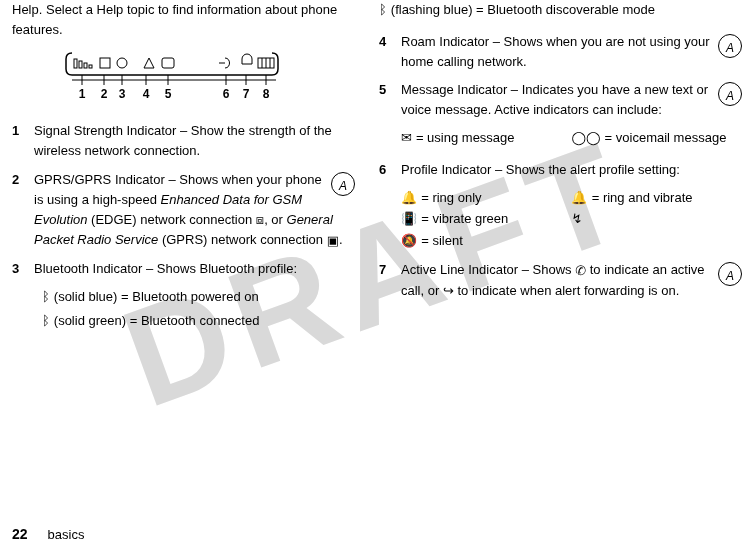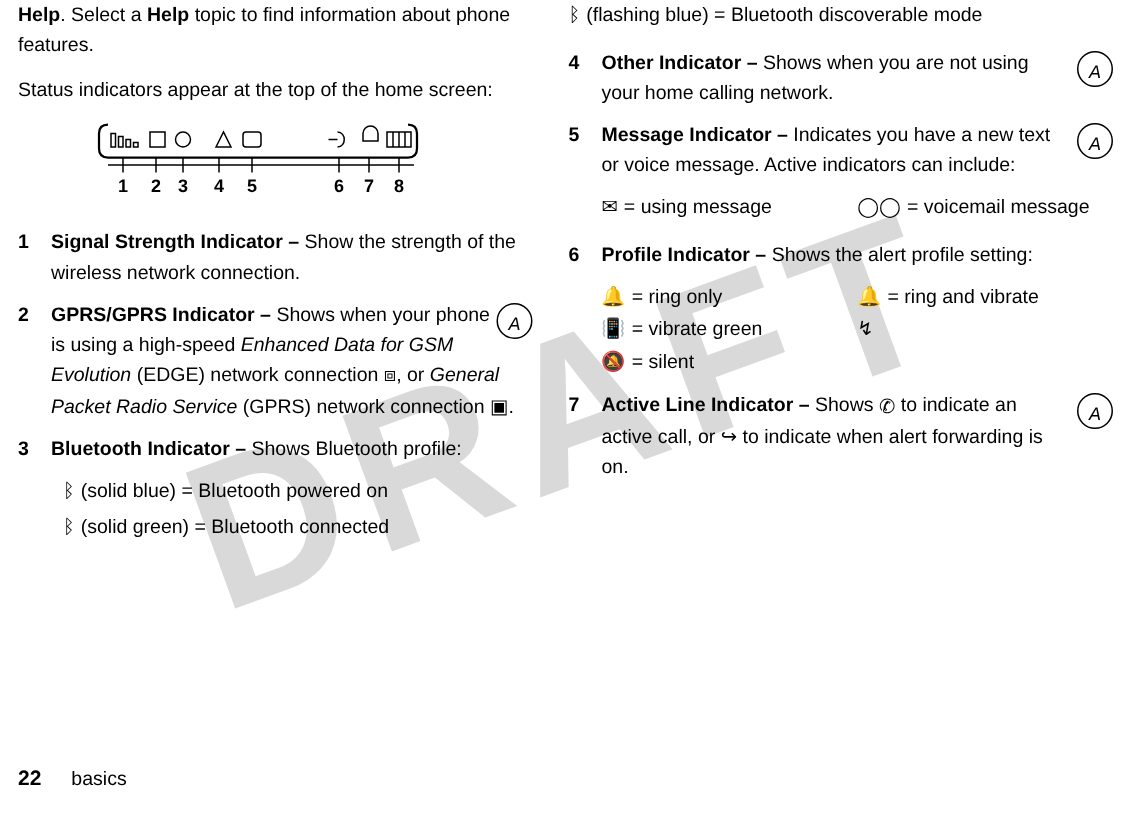--- a/index.html
+++ b/index.html
@@ -30,21 +30,21 @@
       z-index: 1;
       display: flex;
       padding: 0 10px 0 0;
     }
     .col {
       width: 50%;
       padding: 0 18px 0 12px;
     }
     .col-right { padding-left: 6px; padding-right: 4px; }
     p { line-height: 1.55; margin-bottom: 10px; }
-    .bold { font-weight: bold; }
+    .bold { font-weight: normal; }
     .italic { font-style: italic; }
     .entry { display: flex; margin-bottom: 8px; line-height: 1.55; }
     .entry-num { font-weight: bold; width: 22px; flex-shrink: 0; }
     .entry-body { flex: 1; }
     .entry-body-tight { padding-right: 28px; }
     .badge-icon {
       float: right;
       width: 24px;
       height: 24px;
       border: 1.5px solid #000;
@@ -58,21 +58,21 @@
       font-style: italic;
       position: relative;
       left: 7px;
       top: 3px;
     }
     .sub-row { display: flex; margin: 2px 0 2px 22px; }
     .sub-col { width: 50%; display: flex; align-items: center; gap: 4px; line-height: 1.5; }
     .status-line { margin-left: 30px; margin-bottom: 4px; line-height: 1.5; display: flex; align-items: center; gap: 4px; }
     .footer {
       position: absolute;
-      bottom: 22px;
+      bottom: 6px;
       left: 12px;
       font-size: 13px;
     }
     .footer .pagenum { font-weight: bold; margin-right: 20px; font-size: 14px; }
     .statusbar {
       margin: 8px 0 8px 30px;
       width: 260px;
     }
     .glyph {
       display: inline-block;
@@ -86,21 +86,20 @@
 
 <div class="watermark">DRAFT</div>
 
 <div class="page">
 
   <div class="col">
     <p>
       <span class="bold">Help</span><span>. Select a </span><span class="bold">Help</span><span> topic to find information about phone features.</span>
     </p>
 
-    <p>Status indicators appear at the top of the home screen:</p>
 
     <div class="statusbar">
       <svg viewBox="0 0 260 60" width="260" height="60">
         <path d="M30 3 q-6 0 -6 6 v10 q0 6 6 6 h200 q6 0 6 -6 v-10 q0 -6 -6 -6" fill="none" stroke="#000" stroke-width="1.5"></path>
 
         <g stroke="#000" fill="none" stroke-width="1">
           <rect x="32" y="9" width="3" height="9"></rect>
             <rect x="37" y="11" width="3" height="7"></rect>
             <rect x="42" y="13" width="3" height="5"></rect>
             <rect x="47" y="15" width="3" height="3"></rect>
@@ -175,21 +174,21 @@
   <div class="col col-right">
     <div class="status-line" style="margin-left:0">
         <span class="glyph">ᛒ</span>
         <span> (flashing blue) = Bluetooth discoverable mode</span>
       </div>
 
     <div class="entry" style="margin-top:12px">
       <div class="entry-num">4</div>
       <div class="entry-body entry-body-tight">
         <span class="badge-icon" style="margin-right:-28px"></span>
-        <span class="bold">Other Indicator – </span><span>Shows when you are not using your home calling network.</span>
+        <span class="bold">Roam Indicator – </span><span>Shows when you are not using your home calling network.</span>
       </div>
     </div>
 
     <div class="entry">
       <div class="entry-num">5</div>
       <div class="entry-body entry-body-tight">
         <span class="badge-icon" style="margin-right:-28px"></span>
         <span class="bold">Message Indicator – </span><span>Indicates you have a new text or voice message. Active indicators can include:</span>
       </div>
     </div>

